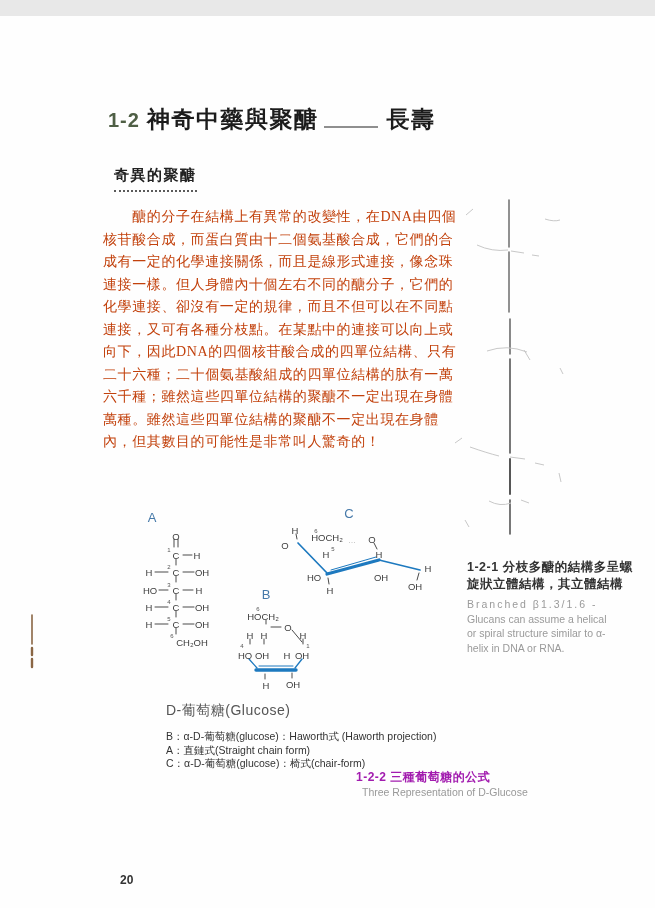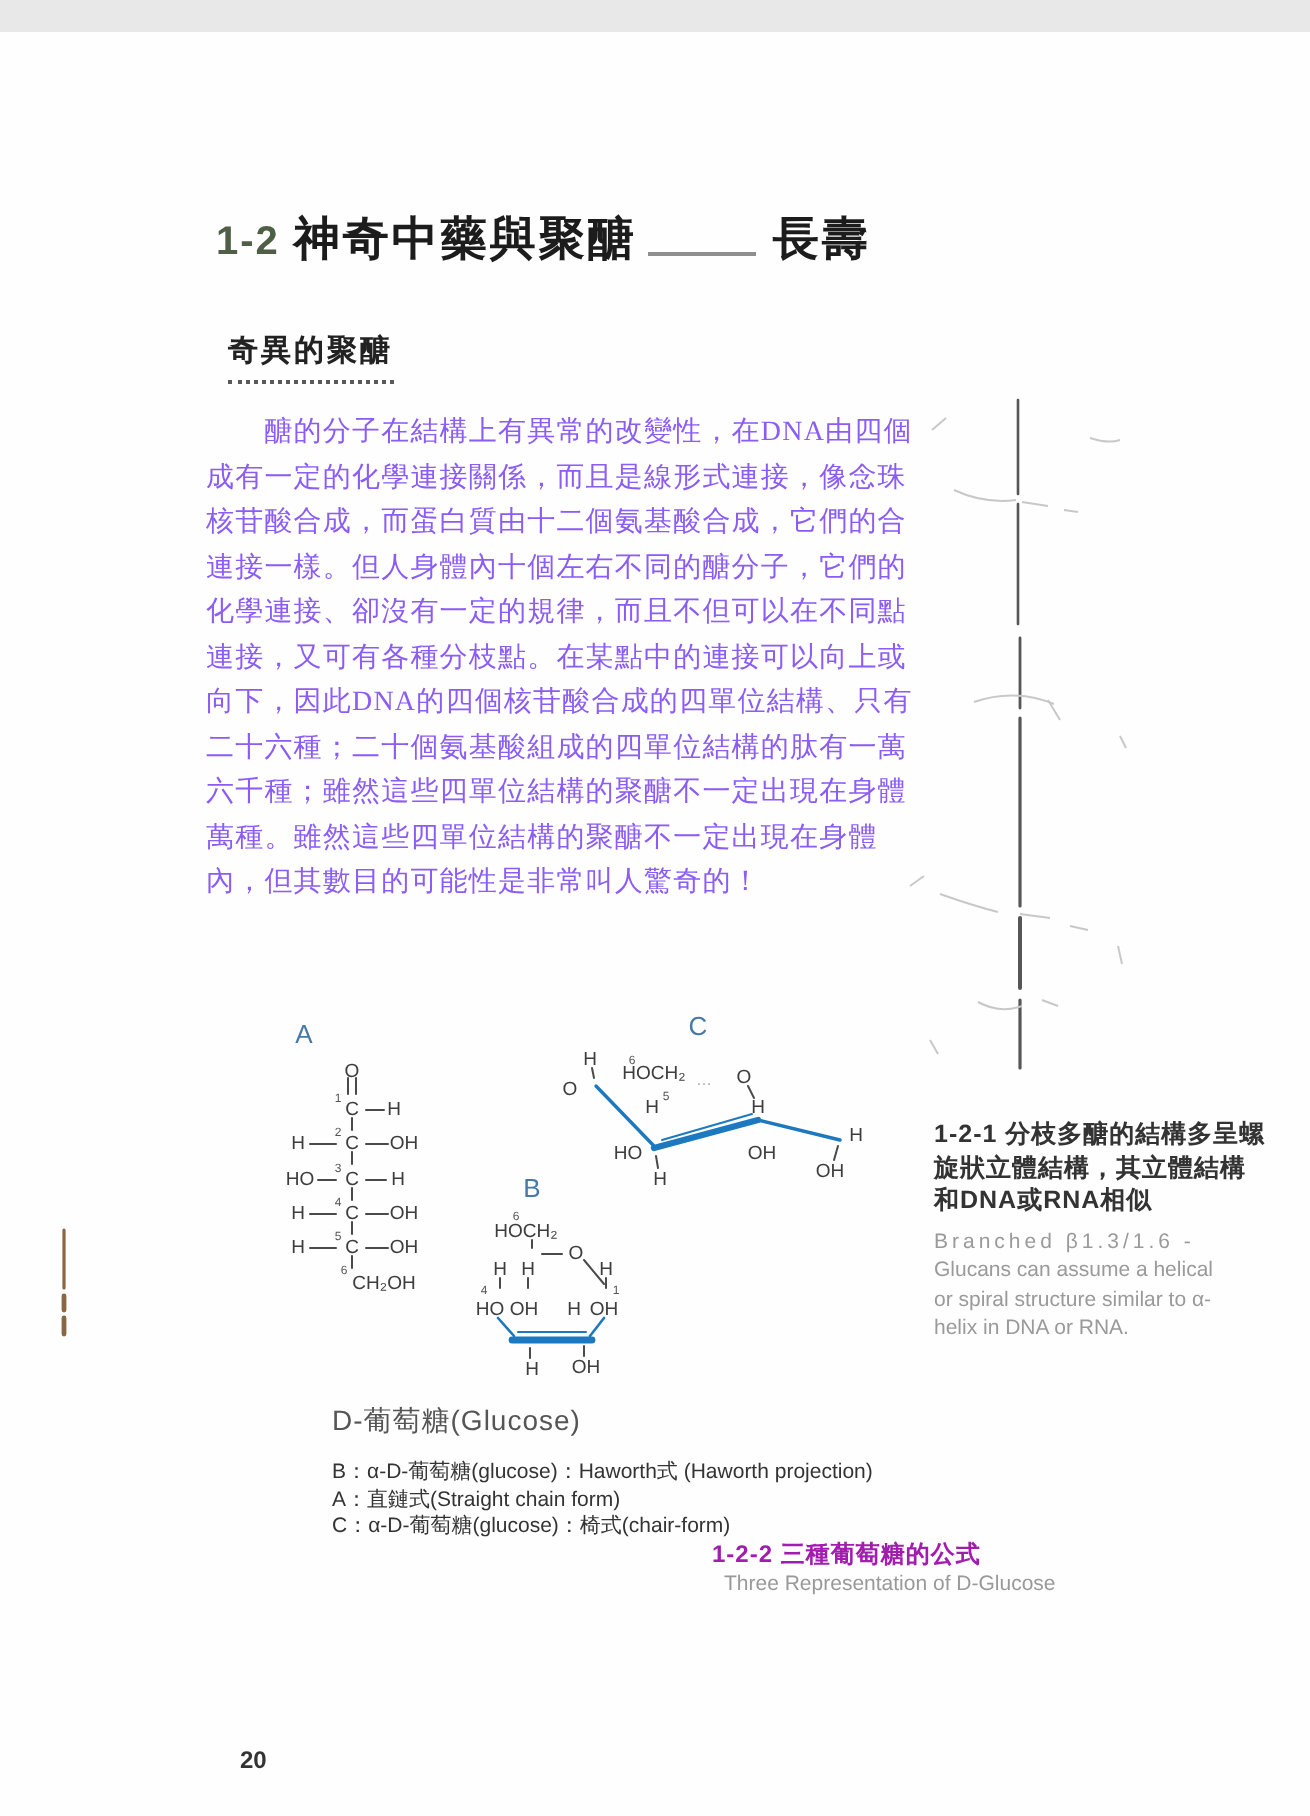--- a/index.html
+++ b/index.html
@@ -8,21 +8,21 @@
   
   .title-row{position:absolute;left:108px;top:88px;display:flex;align-items:baseline;white-space:nowrap;}
   .chapnum{font-size:20px;font-weight:bold;color:#4f5f45;margin-right:7px;letter-spacing:1px;}
   .title-main{font-size:23px;font-weight:bold;color:#1c1c1c;letter-spacing:1.5px;text-align:center;}
   .title-dash{display:inline-block;width:54px;height:2px;background:#8f8f8f;margin:0 8px 7px 6px;align-self:flex-end;}
   
   .subheading{position:absolute;left:114px;top:150px;font-size:15px;font-weight:bold;color:#222;
               letter-spacing:1.5px;border-bottom:2px dotted #5a5a5a;padding-bottom:5px;text-align:center;}
   
   .body-text{position:absolute;left:103px;top:190px;width:360px;font-family:"Liberation Serif","DejaVu Serif",serif;
-             color:#8b5cf6;}
+             color:#c2410c;}
   .bline{font-size:14px;line-height:22.5px;letter-spacing:0.6px;white-space:nowrap;}
   
   #graphics{position:absolute;left:0;top:0;pointer-events:none;}
   .atom{font-family:"Liberation Sans",sans-serif;font-size:9.5px;fill:#3d3d3d;text-anchor:middle;dominant-baseline:central;}
   .lbl{font-size:13px;fill:#4679a9;}
   .sup{font-size:6px;fill:#555;}
   .faintdots{font-size:8px;fill:#a8a8a8;letter-spacing:2px;}
   .faint-stroke{stroke:#c8c8c8;fill:none;stroke-width:1;}
   
   .caption-right{position:absolute;left:467px;top:543px;width:186px;}
@@ -49,22 +49,22 @@
     <span class="chapnum">1-2</span>
     <span class="title-main">神奇中藥與聚醣</span>
     <span class="title-dash"></span>
     <span class="title-main">長壽</span>
   </div>
 
   <div class="subheading">奇異的聚醣</div>
 
   <div class="body-text">
     <div class="bline">　　醣的分子在結構上有異常的改變性，在DNA由四個</div>
+      <div class="bline">核苷酸合成，而蛋白質由十二個氨基酸合成，它們的合</div>
       <div class="bline">成有一定的化學連接關係，而且是線形式連接，像念珠</div>
-      <div class="bline">核苷酸合成，而蛋白質由十二個氨基酸合成，它們的合</div>
       <div class="bline">連接一樣。但人身體內十個左右不同的醣分子，它們的</div>
       <div class="bline">化學連接、卻沒有一定的規律，而且不但可以在不同點</div>
       <div class="bline">連接，又可有各種分枝點。在某點中的連接可以向上或</div>
       <div class="bline">向下，因此DNA的四個核苷酸合成的四單位結構、只有</div>
       <div class="bline">二十六種；二十個氨基酸組成的四單位結構的肽有一萬</div>
       <div class="bline">六千種；雖然這些四單位結構的聚醣不一定出現在身體</div>
       <div class="bline">萬種。雖然這些四單位結構的聚醣不一定出現在身體</div>
       <div class="bline">內，但其數目的可能性是非常叫人驚奇的！</div>
   </div>
 
@@ -192,21 +192,20 @@
         <line x1="32" y1="599" x2="32" y2="628" stroke="#8a6644" stroke-width="1.6" stroke-linecap="round"></line>
         <line x1="32" y1="632" x2="32" y2="639" stroke="#8a6644" stroke-width="2.4" stroke-linecap="round"></line>
         <line x1="32" y1="643" x2="32" y2="651" stroke="#8a6644" stroke-width="2.4" stroke-linecap="round"></line>
       </g>
     </svg>
 
   <div class="caption-right">
     <div>
       <div class="cap-zh">1-2-1 分枝多醣的結構多呈螺</div>
         <div class="cap-zh">旋狀立體結構，其立體結構</div>
-        <div class="cap-zh">和DNA或RNA相似</div>
     </div>
     <div class="cap-en-wrap">
       <div class="cap-en">Branched β1.3/1.6 -</div>
         <div class="cap-en">Glucans can assume a helical</div>
         <div class="cap-en">or spiral structure similar to α-</div>
         <div class="cap-en">helix in DNA or RNA.</div>
     </div>
   </div>
 
   <div class="glucose-title">D-葡萄糖(Glucose)</div>

